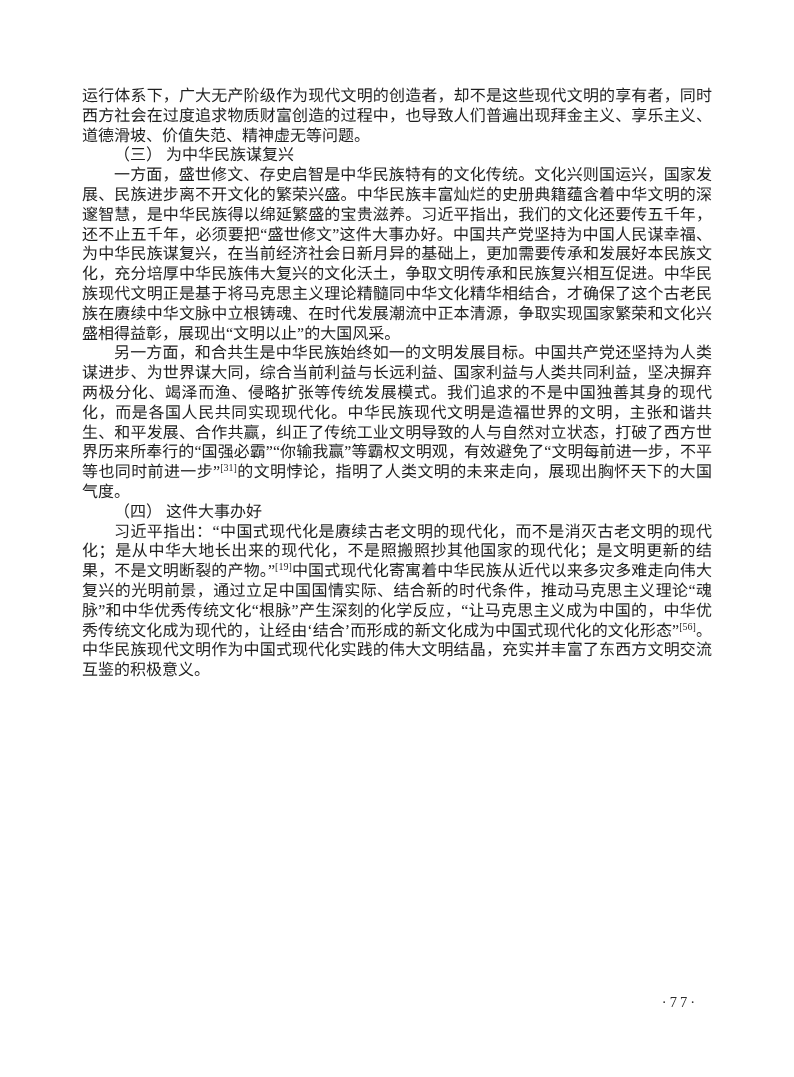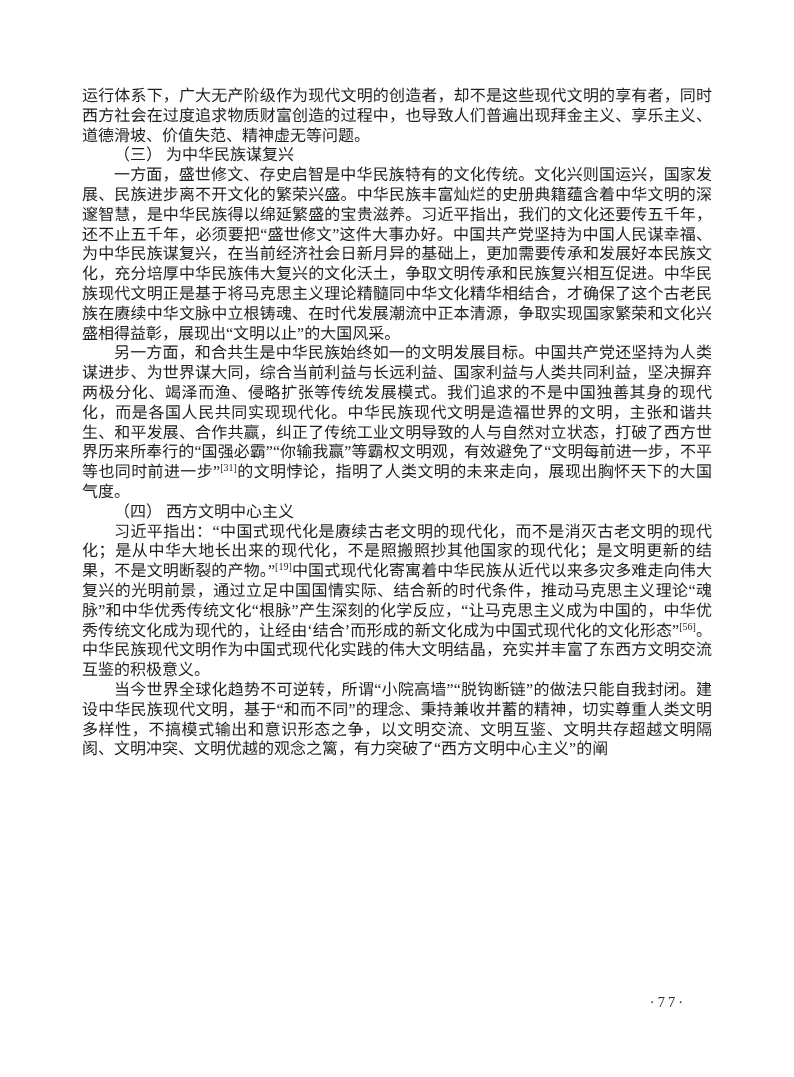--- a/index.html
+++ b/index.html
@@ -39,34 +39,33 @@
   }
   sup.fnref {
     font-size: 10px;
     line-height: 0;
     vertical-align: super;
     letter-spacing: 0;
   }
   .page-number {
     position: absolute;
     top: 994px;
-    right: 108px;
+    right: 96px;
     font-size: 14.5px;
     letter-spacing: 3px;
     color: #2a2a2a;
     font-family: "Liberation Serif", "DejaVu Serif", serif;
   }
 </style>
 </head>
 <body>
 
 <div class="page">
   <main class="article-body">
       <p class="body">运行体系下，广大无产阶级作为现代文明的创造者，却不是这些现代文明的享有者，同时西方社会在过度追求物质财富创造的过程中，也导致人们普遍出现拜金主义、享乐主义、道德滑坡、价值失范、精神虚无等问题。</p>
       <p class="indent heading">（三） 为中华民族谋复兴</p>
       <p class="indent body">一方面，盛世修文、存史启智是中华民族特有的文化传统。文化兴则国运兴，国家发展、民族进步离不开文化的繁荣兴盛。中华民族丰富灿烂的史册典籍蕴含着中华文明的深邃智慧，是中华民族得以绵延繁盛的宝贵滋养。习近平指出，我们的文化还要传五千年，还不止五千年，必须要把“盛世修文”这件大事办好。中国共产党坚持为中国人民谋幸福、为中华民族谋复兴，在当前经济社会日新月异的基础上，更加需要传承和发展好本民族文化，充分培厚中华民族伟大复兴的文化沃土，争取文明传承和民族复兴相互促进。中华民族现代文明正是基于将马克思主义理论精髓同中华文化精华相结合，才确保了这个古老民族在赓续中华文脉中立根铸魂、在时代发展潮流中正本清源，争取实现国家繁荣和文化兴盛相得益彰，展现出“文明以止”的大国风采。</p>
       <p class="indent body">另一方面，和合共生是中华民族始终如一的文明发展目标。中国共产党还坚持为人类谋进步、为世界谋大同，综合当前利益与长远利益、国家利益与人类共同利益，坚决摒弃两极分化、竭泽而渔、侵略扩张等传统发展模式。我们追求的不是中国独善其身的现代化，而是各国人民共同实现现代化。中华民族现代文明是造福世界的文明，主张和谐共生、和平发展、合作共赢，纠正了传统工业文明导致的人与自然对立状态，打破了西方世界历来所奉行的“国强必霸”“你输我赢”等霸权文明观，有效避免了“文明每前进一步，不平等也同时前进一步”<sup class="fnref">[31]</sup>的文明悖论，指明了人类文明的未来走向，展现出胸怀天下的大国气度。</p>
-      <p class="indent heading">（四） 西方文明中心主义</p>
+      <p class="indent heading">（四） 这件大事办好</p>
       <p class="indent body">习近平指出：“中国式现代化是赓续古老文明的现代化，而不是消灭古老文明的现代化；是从中华大地长出来的现代化，不是照搬照抄其他国家的现代化；是文明更新的结果，不是文明断裂的产物。”<sup class="fnref">[19]</sup>中国式现代化寄寓着中华民族从近代以来多灾多难走向伟大复兴的光明前景，通过立足中国国情实际、结合新的时代条件，推动马克思主义理论“魂脉”和中华优秀传统文化“根脉”产生深刻的化学反应，“让马克思主义成为中国的，中华优秀传统文化成为现代的，让经由‘结合’而形成的新文化成为中国式现代化的文化形态”<sup class="fnref">[56]</sup>。中华民族现代文明作为中国式现代化实践的伟大文明结晶，充实并丰富了东西方文明交流互鉴的积极意义。</p>
-      <p class="indent body">当今世界全球化趋势不可逆转，所谓“小院高墙”“脱钩断链”的做法只能自我封闭。建设中华民族现代文明，基于“和而不同”的理念、秉持兼收并蓄的精神，切实尊重人类文明多样性，不搞模式输出和意识形态之争，以文明交流、文明互鉴、文明共存超越文明隔阂、文明冲突、文明优越的观念之篱，有力突破了“西方文明中心主义”的阐</p>
     </main>
   <div class="page-number">·77·</div>
 </div>
 
 </body></html>

